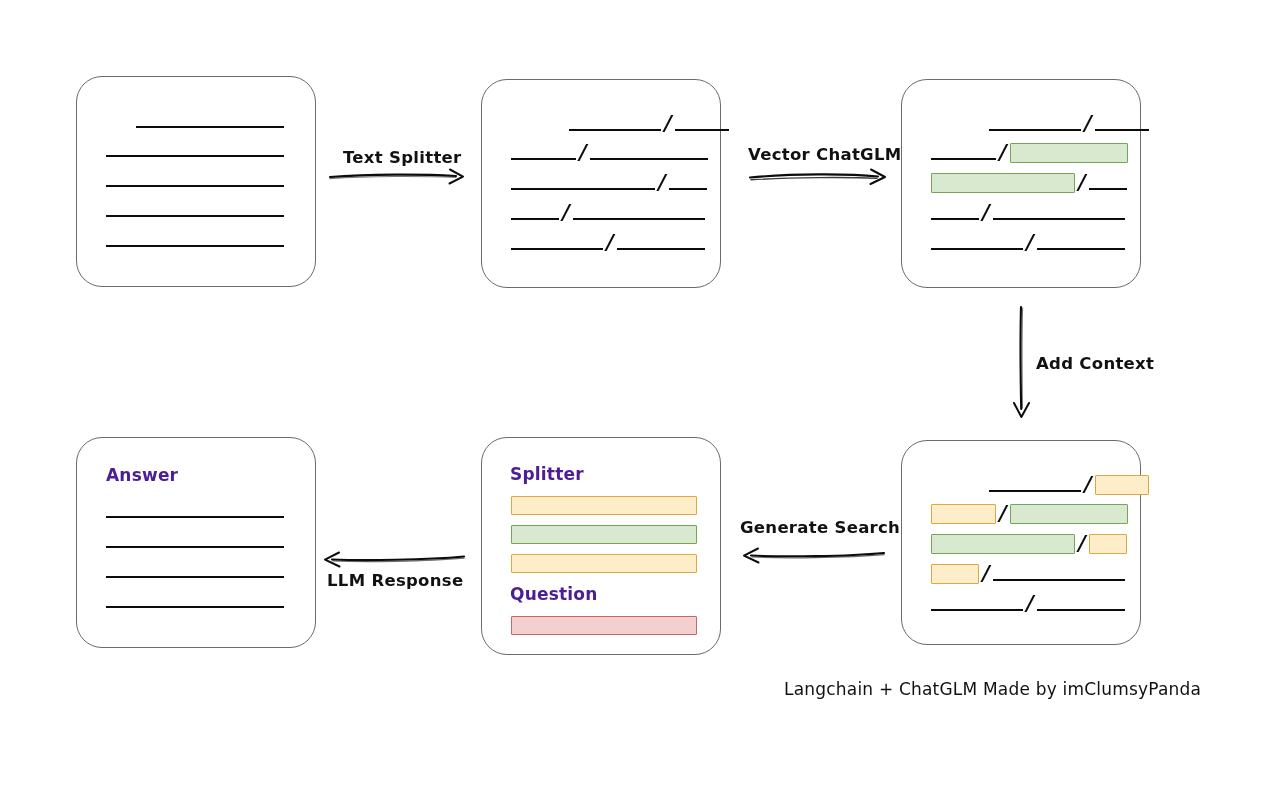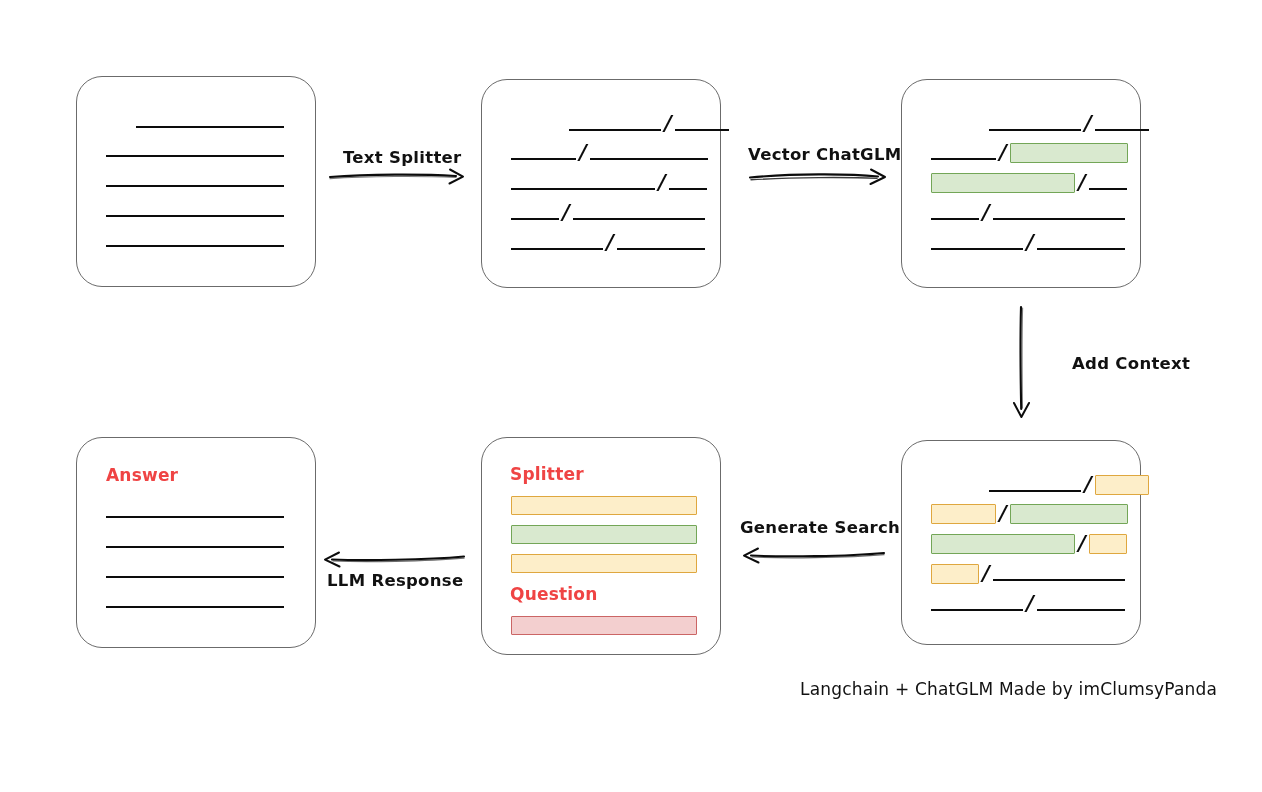--- a/index.html
+++ b/index.html
@@ -28,21 +28,21 @@
     border: 1.4px solid #6b6b6b;
     border-radius: 26px;
     background: #ffffff;
   }
   .card-title {
     position: absolute;
     font-family: "DejaVu Sans", sans-serif;
     font-size: 17px;
     font-weight: 600;
     letter-spacing: .2px;
-    color: #ef4444;
+    color: #4c1d95;
     white-space: nowrap;
   }
   .row {
     position: absolute;
     display: flex;
     align-items: center;
     height: 20px;
   }
   .seg-line {
     height: 0;
@@ -236,31 +236,31 @@
     <path d="M3,14.8 C45,12.2 100,12 129,13.4" fill="none" stroke="#0c0c0c" stroke-width="1.4" stroke-linecap="round" opacity="0.8"></path>
     <path d="M123,4.5 L137,12 L122.5,19" fill="none" stroke="#0c0c0c" stroke-width="2" stroke-linejoin="round" stroke-linecap="round"></path>
   </svg>
   <div class="arrow-label" style="left:748px; top:145px;">Vector ChatGLM</div>
 
   <svg class="arrow" style="left:1008px; top:305px;" width="28" height="115" viewBox="0 0 28 115">
     <path d="M13,2 C12,38 12.6,75 13.2,104" fill="none" stroke="#0c0c0c" stroke-width="2.1" stroke-linecap="round"></path>
     <path d="M14.6,3 C13.6,38 14.2,75 14.4,103" fill="none" stroke="#0c0c0c" stroke-width="1.1" stroke-linecap="round" opacity="0.55"></path>
     <path d="M6,98 L13.4,112 L21,98" fill="none" stroke="#0c0c0c" stroke-width="2" stroke-linejoin="round" stroke-linecap="round"></path>
   </svg>
-  <div class="arrow-label" style="left:1072px; top:354px;">Add Context</div>
+  <div class="arrow-label" style="left:1036px; top:354px;">Add Context</div>
 
   <svg class="arrow" style="left:737px; top:543px;" width="150" height="26" viewBox="0 0 150 26">
     <path d="M147,10 C110,13.5 45,14 14,12.5" fill="none" stroke="#0c0c0c" stroke-width="2.1" stroke-linecap="round"></path>
     <path d="M147,11.6 C110,15 45,15.4 15,14" fill="none" stroke="#0c0c0c" stroke-width="1.2" stroke-linecap="round" opacity="0.6"></path>
     <path d="M21,5.5 L7,12.6 L21.5,19.5" fill="none" stroke="#0c0c0c" stroke-width="2" stroke-linejoin="round" stroke-linecap="round"></path>
   </svg>
   <div class="arrow-label" style="left:740px; top:518px;">Generate Search</div>
 
   <svg class="arrow" style="left:318px; top:547px;" width="150" height="26" viewBox="0 0 150 26">
     <path d="M146,9.5 C108,13 45,13.8 14,12.5" fill="none" stroke="#0c0c0c" stroke-width="2.1" stroke-linecap="round"></path>
     <path d="M146,11.2 C108,14.6 45,15.2 15,14" fill="none" stroke="#0c0c0c" stroke-width="1.2" stroke-linecap="round" opacity="0.6"></path>
     <path d="M21,5.5 L7,12.6 L21.5,19.5" fill="none" stroke="#0c0c0c" stroke-width="2" stroke-linejoin="round" stroke-linecap="round"></path>
   </svg>
   <div class="arrow-label" style="left:327px; top:523px;margin-top:48px;">LLM Response</div>
 
-  <div class="footer" style="left:784px; top:679px;margin-left:16px;">Langchain + ChatGLM Made by imClumsyPanda</div>
+  <div class="footer" style="left:784px; top:679px;">Langchain + ChatGLM Made by imClumsyPanda</div>
 
 </div>
 
 </body></html>

